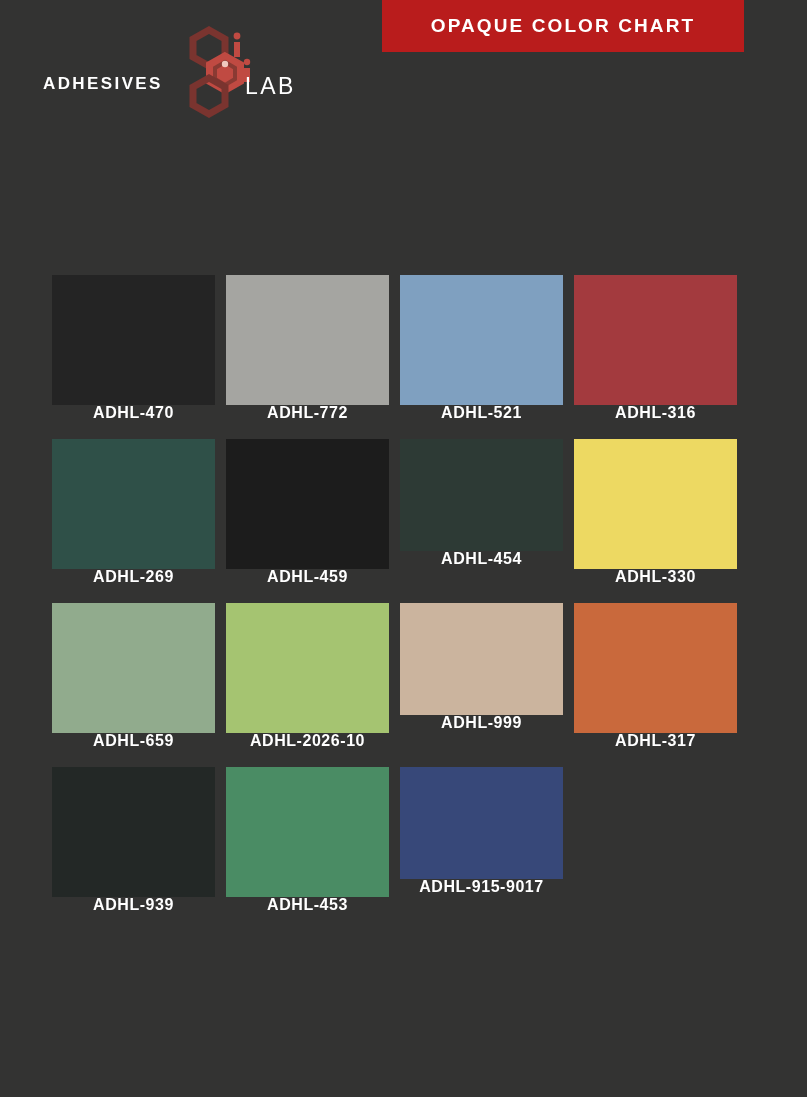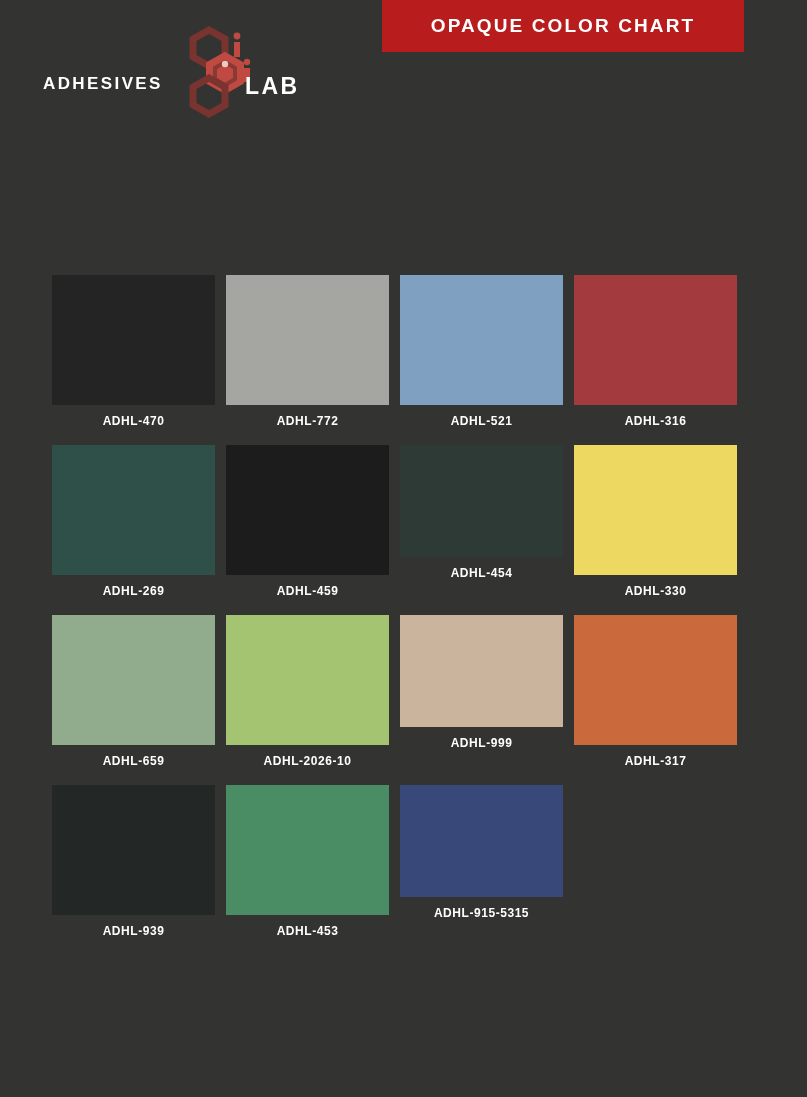--- a/index.html
+++ b/index.html
@@ -51,21 +51,21 @@
     font-size: 17px;
     font-weight: bold;
     letter-spacing: 2.4px;
     line-height: 1;
   }
   .brand-word-right {
     position: absolute;
     left: 205px; top: 57px;
     color: #ffffff;
     font-size: 23px;
-    font-weight: bold;
+    font-weight: normal;
     letter-spacing: 2.4px;
     line-height: 1;
   }
   .brand-mark {
     position: absolute;
     left: 145px; top: 0px;
     width: 76px; height: 105px;
   }
 
   
@@ -85,25 +85,24 @@
     align-items: center;
   }
   .chip {
     width: 163px;
     height: 130px;
     display: block;
   }
   .chip.short { height: 112px; }
   .chip-label {
     color: #ffffff;
-    font-size: 12px;
+    font-size: 16px;
     font-weight: bold;
     letter-spacing: 0.55px;
     line-height: 1;
-    padding-top: 10px;
     padding-bottom: 10px;
     white-space: nowrap;
     text-align: center;
   }
 </style>
 </head>
 <body>
 
 <div class="page">
 
@@ -191,17 +190,17 @@
       <div class="cell">
         <div class="chip" style="background: rgb(35, 40, 38);"></div>
         <div class="chip-label">ADHL-939</div>
       </div>
       <div class="cell">
         <div class="chip" style="background: rgb(74, 140, 100);"></div>
         <div class="chip-label">ADHL-453</div>
       </div>
       <div class="cell">
         <div class="chip short" style="background: rgb(55, 72, 121);"></div>
-        <div class="chip-label">ADHL-915-5315</div>
+        <div class="chip-label">ADHL-915-9017</div>
       </div>
     </div>
 
 </div>
 
 </body></html>

